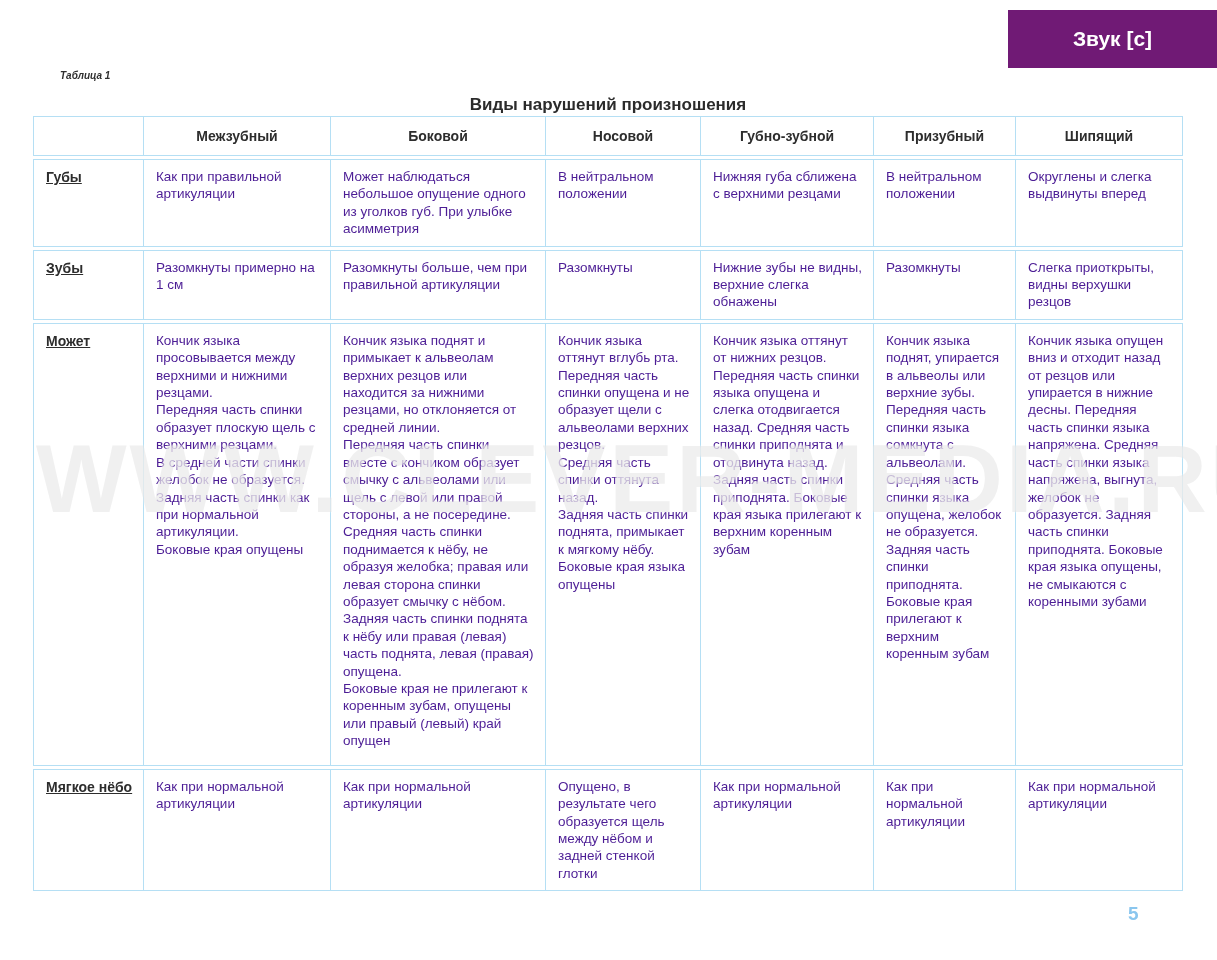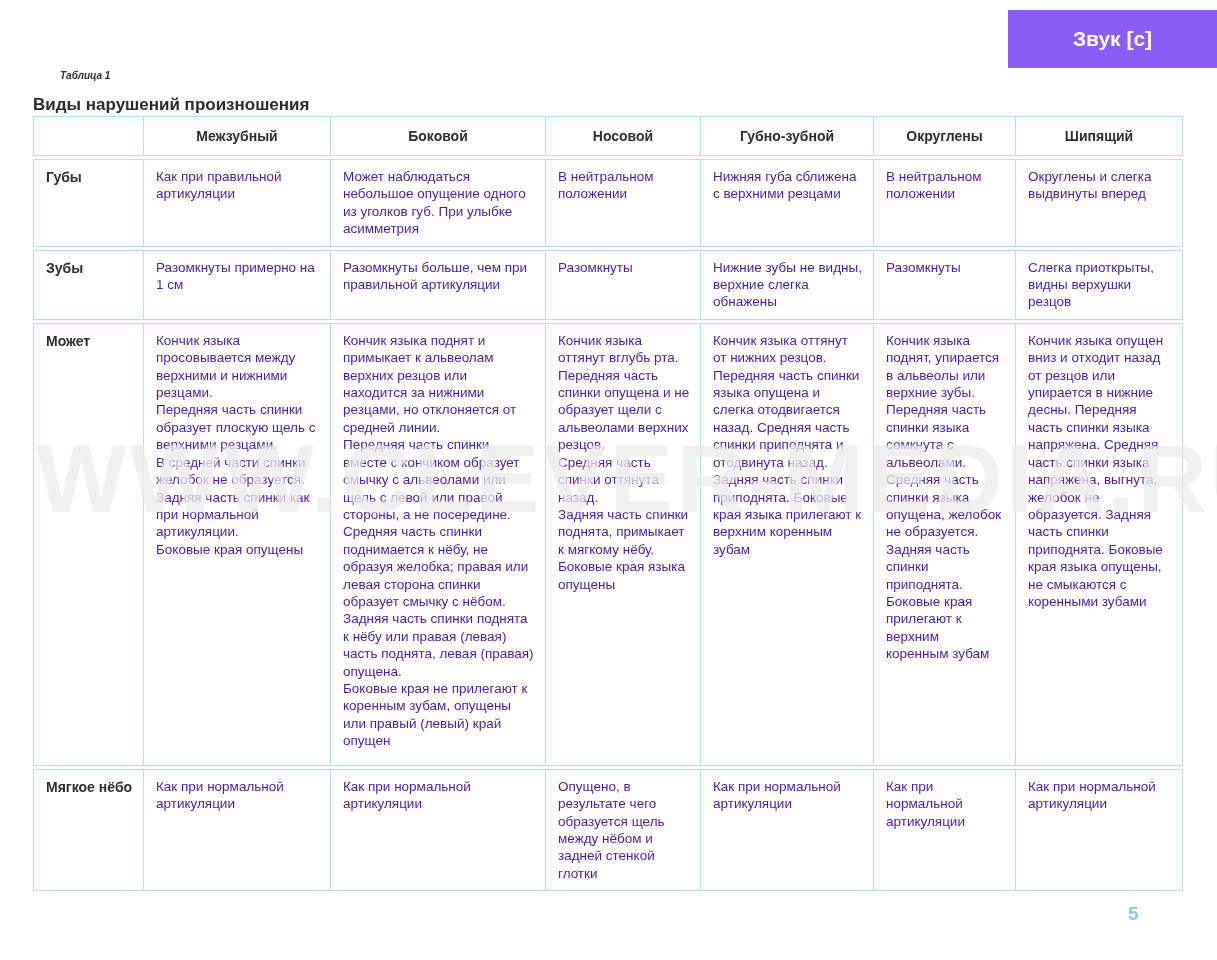--- a/index.html
+++ b/index.html
@@ -5,30 +5,30 @@
   html,body{margin:0;padding:0;}
   body{
     width:1217px;height:960px;background:#ffffff;
     font-family:"Liberation Sans","DejaVu Sans",sans-serif;
     color:#3e3e3e;position:relative;overflow:hidden;
   }
   .page{position:relative;width:1217px;height:960px;}
 
   .sound-badge{
     position:absolute;top:10px;right:0;width:209px;height:58px;
-    background:#8b5cf6;color:#ffffff;font-weight:bold;font-size:21px;
+    background:#701a75;color:#ffffff;font-weight:bold;font-size:21px;
     display:flex;align-items:center;justify-content:center;
   }
   .table-label{
     position:absolute;top:70px;left:60px;
     font-style:italic;font-weight:bold;font-size:10px;color:#2e2e2e;
   }
   .doc-title{
     position:absolute;top:95px;left:33px;width:1150px;
-    text-align:left;font-weight:bold;font-size:17px;color:#2b2b2b;
+    text-align:center;font-weight:bold;font-size:17px;color:#2b2b2b;
   }
 
   .tbl{
     position:absolute;top:113px;left:33px;
     border-collapse:separate;border-spacing:0 3px;
     table-layout:fixed;width:1150px;
   }
   .tbl th,.tbl td{
     border-top:1px solid #b5dff4;border-bottom:1px solid #b5dff4;
     border-left:1px solid #b5dff4;
@@ -38,21 +38,21 @@
   .tbl thead th{
     height:34px;vertical-align:middle;text-align:center;
     font-weight:bold;font-size:14px;color:#2d2d2d;padding:2px 6px;
   }
   .tbl td{
     font-size:13.5px;line-height:1.29;padding:8px 10px 8px 12px;
     white-space:pre-line;color:#4c1d95;
   }
   .tbl .row-label{
     font-weight:bold;font-size:14px;color:#2d2d2d;
-    text-align:left;padding:9px 8px 8px 12px;line-height:1.25;
+    text-align:left;padding:9px 8px 8px 12px;line-height:1.25;text-decoration:underline;
   }
   .r-guby{height:84px;}
   .r-zuby{height:68px;margin-top:12px;}
   .r-yazyk{height:443px;}
   .r-nebo{height:108px;margin-left:8px;}
 
   .watermark{
     position:absolute;top:424px;left:36px;width:1140px;
     font-size:96px;font-weight:bold;letter-spacing:3px;white-space:nowrap;
     color:rgba(185,185,185,0.22);
@@ -87,21 +87,21 @@
         <col style="width:142px">
       <col style="width:168px">
     </colgroup>
     <thead>
       <tr>
         <th></th>
         <th>Межзубный</th>
         <th>Боковой</th>
         <th>Носовой</th>
         <th>Губно-зубной</th>
-        <th>Округлены</th>
+        <th>Призубный</th>
         <th>Шипящий</th>
       </tr>
     </thead>
     <tbody>
       <tr class="r-guby">
         <td class="row-label">Губы</td>
         <td>Как при правильной артикуляции</td>
         <td>Может наблюдаться небольшое опущение одного из уголков губ. При улыбке асимметрия</td>
         <td>В нейтральном положении</td>
         <td>Нижняя губа сближена с верхними резцами</td>

